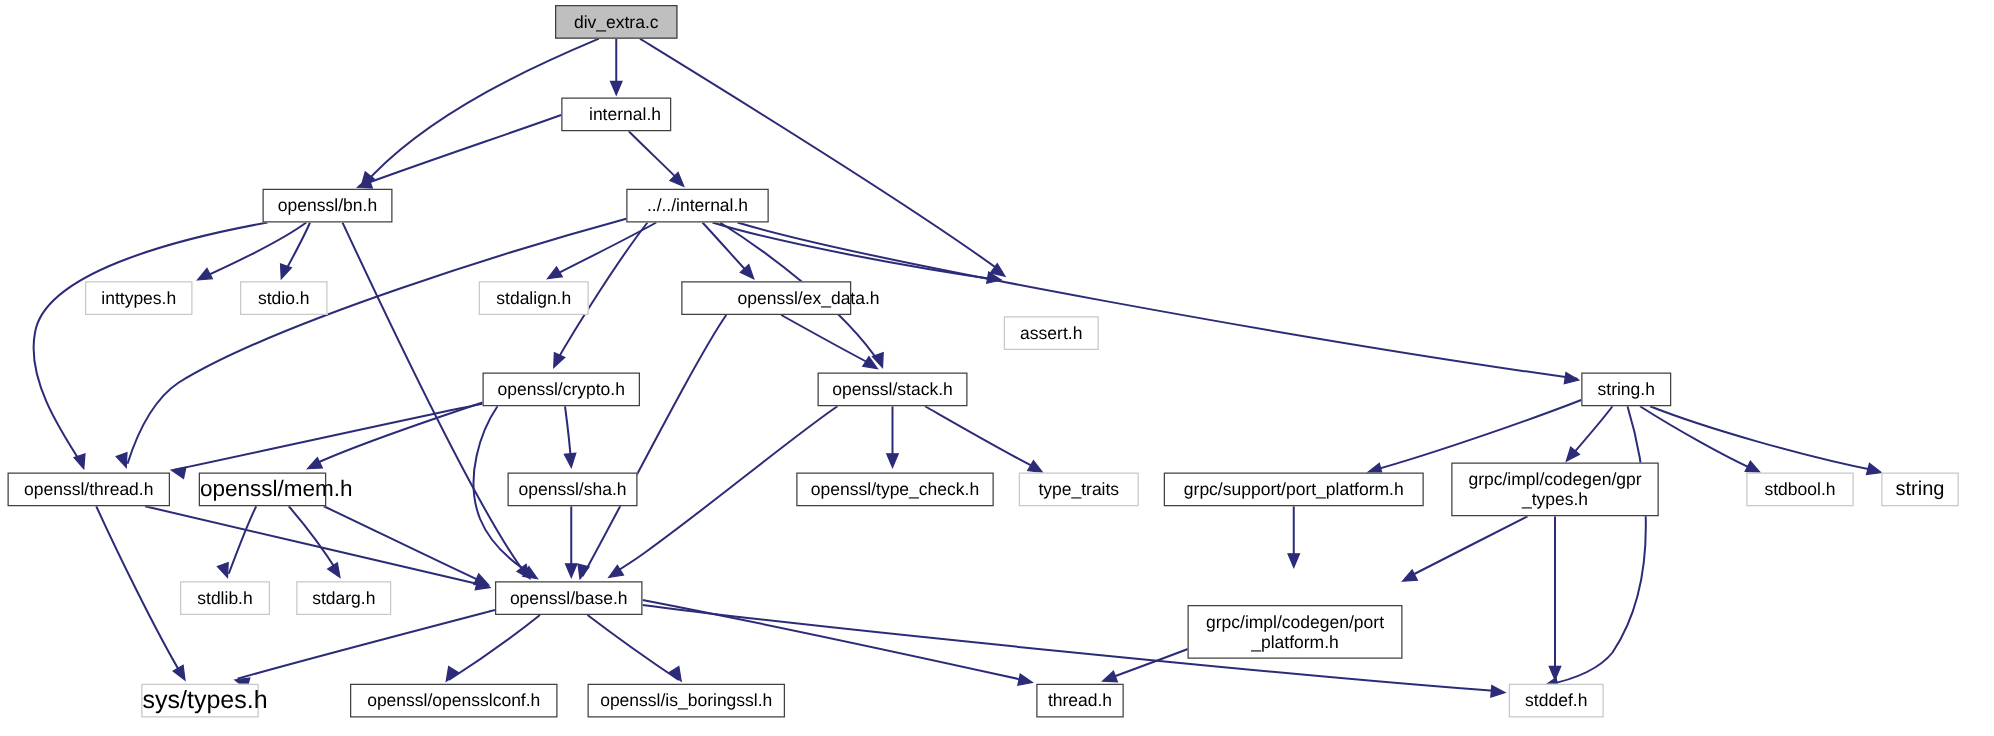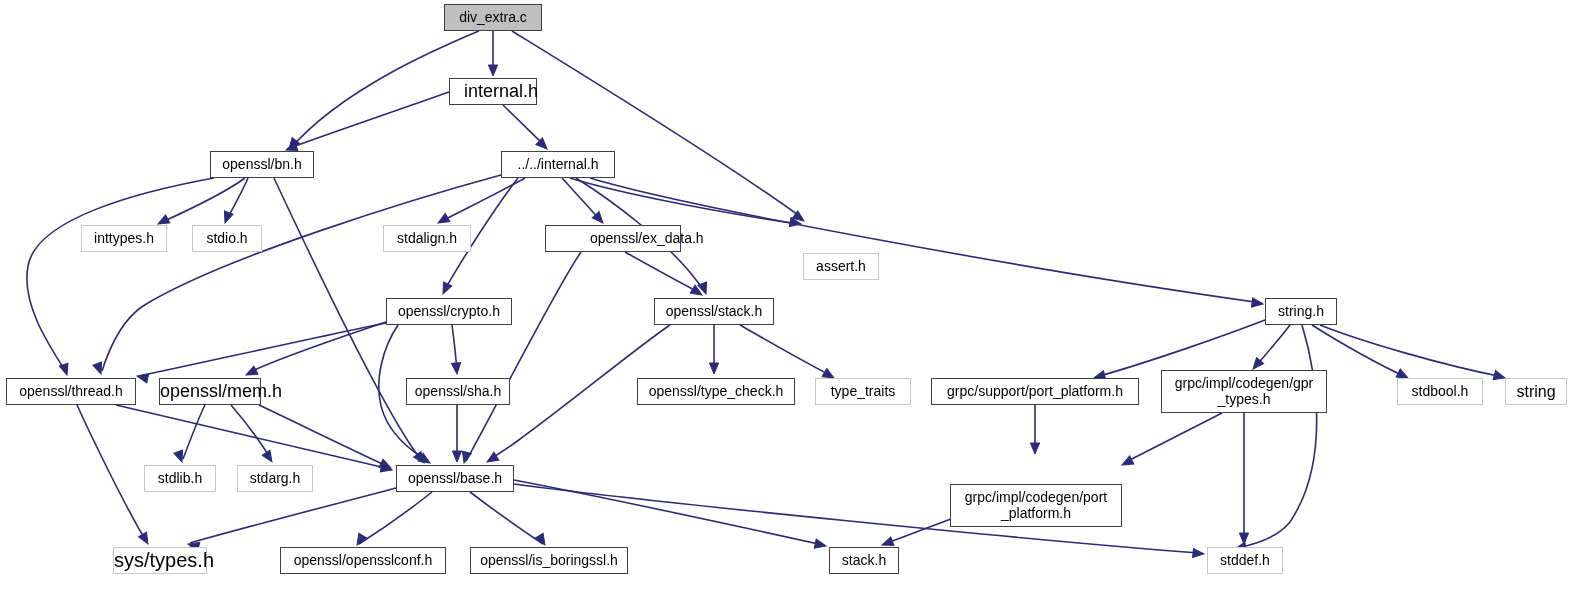--- a/index.html
+++ b/index.html
@@ -158,24 +158,24 @@
         <polygon points="0,0 -11,-4.6 -11,4.6" class="edge-head" fill="#2b2b78" transform="translate(188,544) rotate(195)"></polygon>
         <polygon points="0,0 -11,-4.6 -11,4.6" class="edge-head" fill="#2b2b78" transform="translate(357,545) rotate(122)"></polygon>
         <polygon points="0,0 -11,-4.6 -11,4.6" class="edge-head" fill="#2b2b78" transform="translate(545,545) rotate(58)"></polygon>
         <polygon points="0,0 -11,-4.6 -11,4.6" class="edge-head" fill="#2b2b78" transform="translate(826,546) rotate(12)"></polygon>
         <polygon points="0,0 -11,-4.6 -11,4.6" class="edge-head" fill="#2b2b78" transform="translate(1204,554) rotate(5)"></polygon>
         <polygon points="0,0 -11,-4.6 -11,4.6" class="edge-head" fill="#2b2b78" transform="translate(882,545) rotate(160)"></polygon>
       </g>
   </svg>
   <div id="nodes-layer">
       <div class="node-box kind-root" style="left: 444px; top: 4px; width: 98px; height: 27px; font-size: 14px; background: rgb(191, 191, 191);"><span class="node-label">div_extra.c</span></div>
-      <div class="node-box kind-strong" style="left: 449px; top: 78px; width: 88px; height: 27px; font-size: 18px; border-color: rgb(64, 64, 64); padding-left: 14px;"><span class="node-label">internal.h</span></div>
+      <div class="node-box kind-strong" style="left: 449px; top: 78px; width: 88px; height: 27px; font-size: 14px; border-color: rgb(64, 64, 64); padding-left: 14px;"><span class="node-label">internal.h</span></div>
       <div class="node-box kind-strong" style="left: 210px; top: 151px; width: 104px; height: 27px; font-size: 14px; border-color: rgb(64, 64, 64);"><span class="node-label">openssl/bn.h</span></div>
       <div class="node-box kind-strong" style="left: 501px; top: 151px; width: 114px; height: 27px; font-size: 14px; border-color: rgb(64, 64, 64);"><span class="node-label">../../internal.h</span></div>
-      <div class="node-box kind-light" style="left: 81px; top: 225px; width: 86px; height: 27px; font-size: 14px; border-color: rgb(200, 200, 200);"><span class="node-label">inttypes.h</span></div>
+      <div class="node-box kind-light" style="left: 68px; top: 225px; width: 86px; height: 27px; font-size: 14px; border-color: rgb(200, 200, 200);"><span class="node-label">inttypes.h</span></div>
       <div class="node-box kind-light" style="left: 192px; top: 225px; width: 70px; height: 27px; font-size: 14px; border-color: rgb(200, 200, 200);"><span class="node-label">stdio.h</span></div>
       <div class="node-box kind-light" style="left: 383px; top: 225px; width: 88px; height: 27px; font-size: 14px; border-color: rgb(200, 200, 200);"><span class="node-label">stdalign.h</span></div>
       <div class="node-box kind-strong" style="left: 545px; top: 225px; width: 136px; height: 27px; font-size: 14px; border-color: rgb(64, 64, 64); padding-left: 44px;"><span class="node-label">openssl/ex_data.h</span></div>
       <div class="node-box kind-light" style="left: 803px; top: 225px; width: 76px; height: 27px; font-size: 14px; border-color: rgb(200, 200, 200); margin-top: 28px;"><span class="node-label">assert.h</span></div>
       <div class="node-box kind-strong" style="left: 386px; top: 298px; width: 126px; height: 27px; font-size: 14px; border-color: rgb(64, 64, 64);"><span class="node-label">openssl/crypto.h</span></div>
       <div class="node-box kind-strong" style="left: 654px; top: 298px; width: 120px; height: 27px; font-size: 14px; border-color: rgb(64, 64, 64);"><span class="node-label">openssl/stack.h</span></div>
       <div class="node-box kind-strong" style="left: 1265px; top: 298px; width: 72px; height: 27px; font-size: 14px; border-color: rgb(64, 64, 64);"><span class="node-label">string.h</span></div>
       <div class="node-box kind-strong" style="left: 6px; top: 378px; width: 130px; height: 27px; font-size: 14px; border-color: rgb(64, 64, 64);"><span class="node-label">openssl/thread.h</span></div>
       <div class="node-box kind-strong" style="left: 159px; top: 378px; width: 102px; height: 27px; font-size: 18px; border-color: rgb(64, 64, 64);"><span class="node-label">openssl/mem.h</span></div>
       <div class="node-box kind-strong" style="left: 406px; top: 378px; width: 104px; height: 27px; font-size: 14px; border-color: rgb(64, 64, 64);"><span class="node-label">openssl/sha.h</span></div>
@@ -187,16 +187,16 @@
       <div class="node-box kind-light" style="left: 1397px; top: 378px; width: 86px; height: 27px; font-size: 14px; border-color: rgb(200, 200, 200);"><span class="node-label">stdbool.h</span></div>
       <div class="node-box kind-light" style="left: 1505px; top: 378px; width: 62px; height: 27px; font-size: 16px; border-color: rgb(200, 200, 200);"><span class="node-label">string</span></div>
       <div class="node-box kind-light" style="left: 144px; top: 465px; width: 72px; height: 27px; font-size: 14px; border-color: rgb(200, 200, 200);"><span class="node-label">stdlib.h</span></div>
       <div class="node-box kind-light" style="left: 237px; top: 465px; width: 76px; height: 27px; font-size: 14px; border-color: rgb(200, 200, 200);"><span class="node-label">stdarg.h</span></div>
       <div class="node-box kind-strong" style="left: 396px; top: 465px; width: 118px; height: 27px; font-size: 14px; border-color: rgb(64, 64, 64);"><span class="node-label">openssl/base.h</span></div>
       <div class="node-box kind-strong" style="left: 950px; top: 457px; width: 172px; height: 43px; font-size: 14px; border-color: rgb(64, 64, 64); margin-top: 27px;"><span class="node-label">grpc/impl/codegen/port
 _platform.h</span></div>
       <div class="node-box kind-light" style="left: 113px; top: 547px; width: 94px; height: 27px; font-size: 20px; border-color: rgb(200, 200, 200);"><span class="node-label">sys/types.h</span></div>
       <div class="node-box kind-strong" style="left: 280px; top: 547px; width: 166px; height: 27px; font-size: 14px; border-color: rgb(64, 64, 64);"><span class="node-label">openssl/opensslconf.h</span></div>
       <div class="node-box kind-strong" style="left: 470px; top: 547px; width: 158px; height: 27px; font-size: 14px; border-color: rgb(64, 64, 64);"><span class="node-label">openssl/is_boringssl.h</span></div>
-      <div class="node-box kind-strong" style="left: 829px; top: 547px; width: 70px; height: 27px; font-size: 14px; border-color: rgb(64, 64, 64);"><span class="node-label">stack.h</span></div>
+      <div class="node-box kind-strong" style="left: 829px; top: 547px; width: 70px; height: 27px; font-size: 14px; border-color: rgb(64, 64, 64);"><span class="node-label">thread.h</span></div>
       <div class="node-box kind-light" style="left: 1207px; top: 547px; width: 76px; height: 27px; font-size: 14px; border-color: rgb(200, 200, 200);"><span class="node-label">stddef.h</span></div>
     </div>
 </div>
 
 </body></html>

